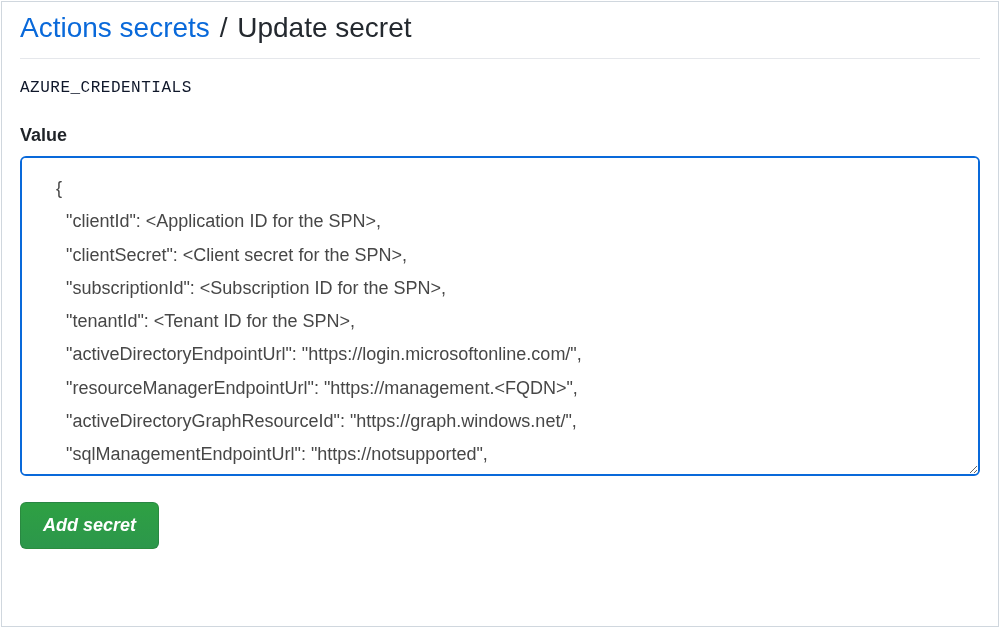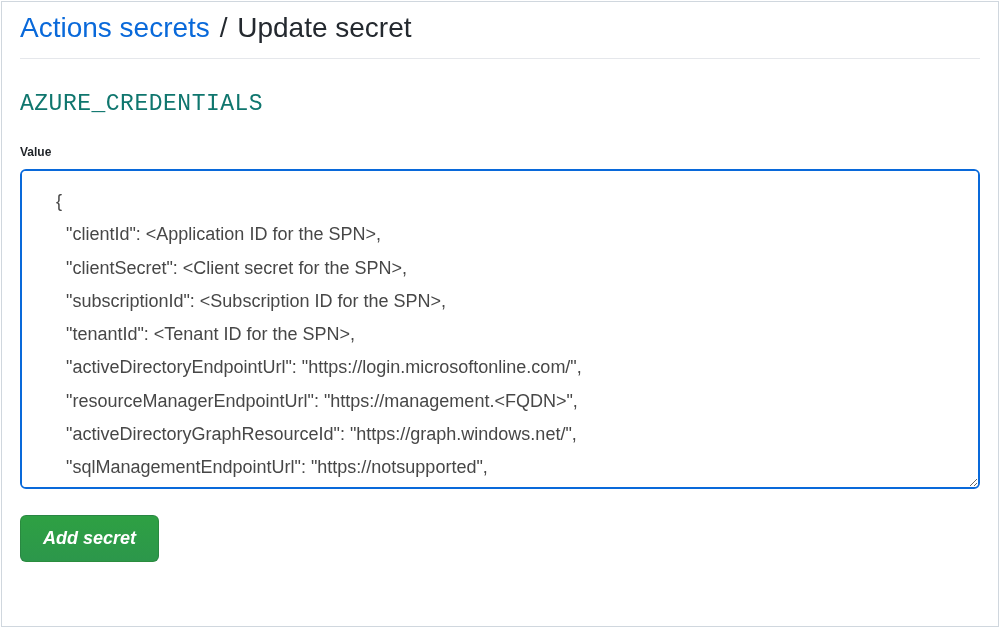--- a/index.html
+++ b/index.html
@@ -21,45 +21,45 @@
       height: 626px;
       margin: 1px;
       padding: 10px 18px 18px 18px;
       position: relative;
     }
     .breadcrumb {
       font-size: 28px;
       font-weight: 400;
       padding-bottom: 14px;
       border-bottom: 1px solid #e5e7eb;
-      margin-bottom: 32px;
+      margin-bottom: 20px;
       color: #24292f;
     }
     .breadcrumb .link {
       color: #0969da;
       cursor: pointer;
     }
     .breadcrumb .sep {
       color: #24292f;
       margin: 0 2px;
     }
     .breadcrumb .current {
       color: #24292f;
     }
     .secret-name {
       font-family: "SFMono-Regular", Consolas, "Liberation Mono", Menlo, monospace;
-      font-size: 23px;
-      color: #0f766e;
+      font-size: 16px;
+      color: #0f172a;
       margin-bottom: 28px;
       font-weight: 400;
       letter-spacing: 0.5px;
       margin-top: 8px;
     }
     .field-label {
-      font-size: 12px;
+      font-size: 18px;
       font-weight: 600;
       color: #1f2328;
       margin-bottom: 10px;
       display: block;
     }
     .textarea-wrap {
       position: relative;
       width: 100%;
     }
     .value-textarea {

